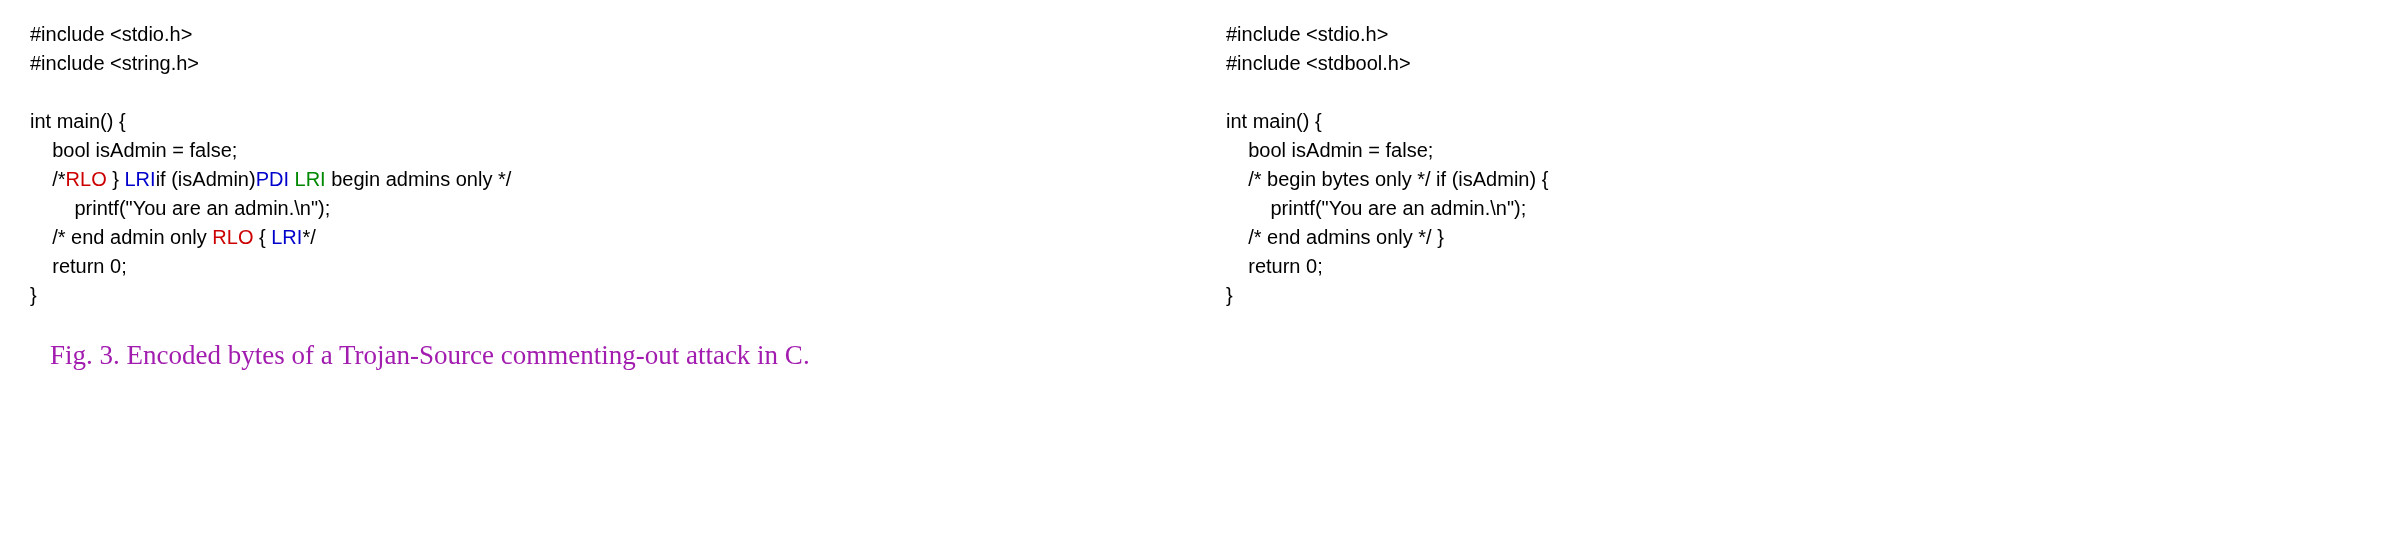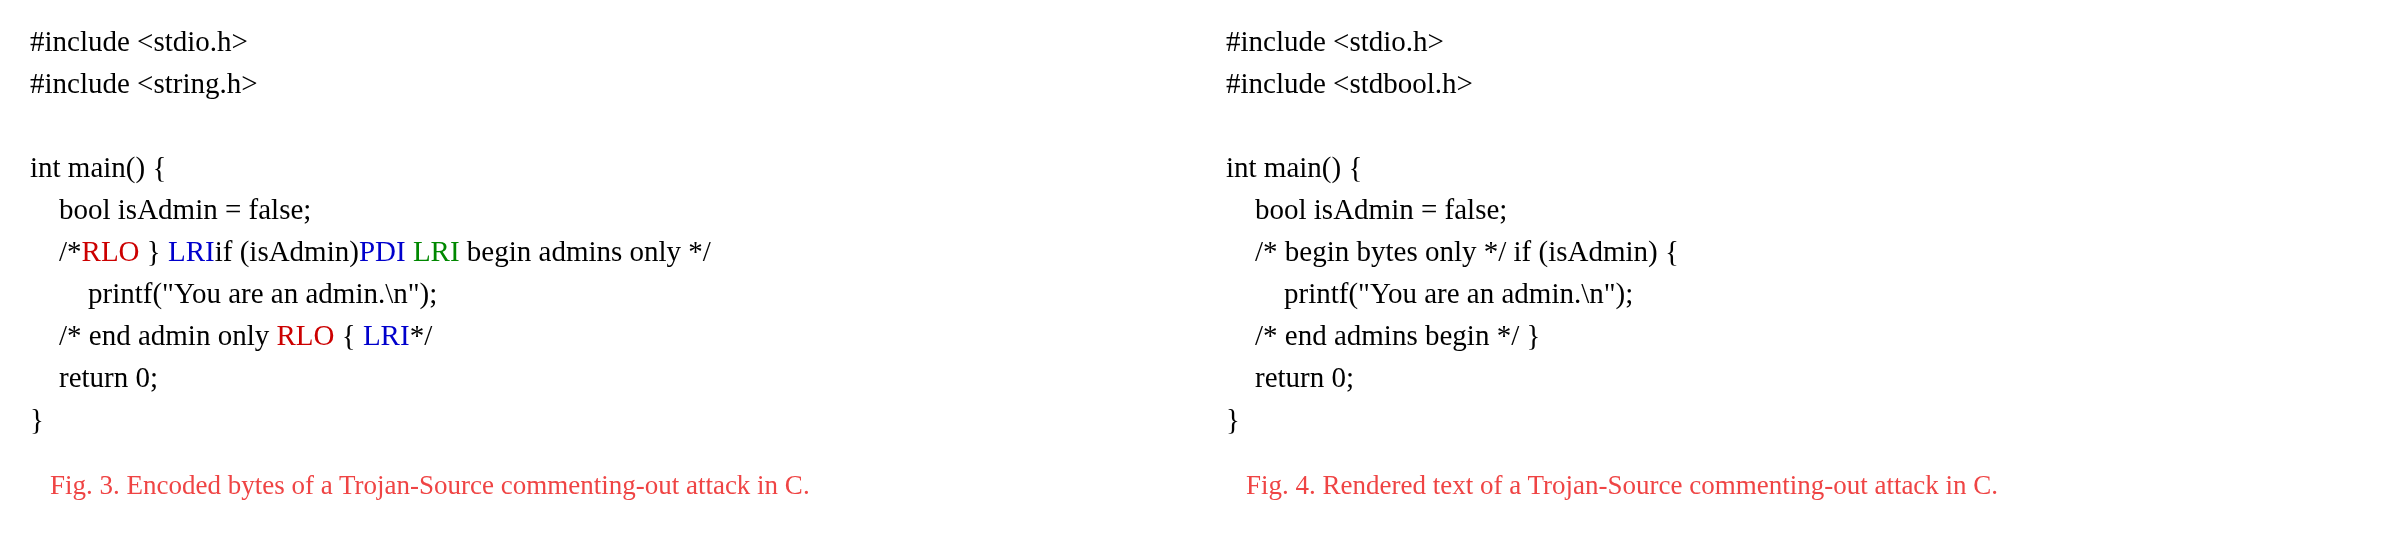--- a/index.html
+++ b/index.html
@@ -15,31 +15,31 @@
     }
     .container {
       display: flex;
       gap: 60px;
       align-items: flex-start;
     }
     .figure {
       flex: 1;
     }
     .code-block {
-      font-family: Liberation Serif, serif;
-      font-size: 29px;
+      font-family: Liberation Sans, sans-serif;
+      font-size: 20px;
       line-height: 1.45;
       white-space: pre;
       color: #000000;
       margin-bottom: 30px;
     }
     .caption {
       font-family: 'Times New Roman', Times, serif;
       font-size: 27px;
-      color: #ef4444;
+      color: #a21caf;
       text-align: left;
       padding-left: 20px;
     }
     .red {
       color: #cc0000;
     }
     .blue {
       color: #0000cc;
     }
     .green {
@@ -65,18 +65,17 @@
   </div>
 
   <div class="figure">
     <div class="code-block"><span>#include &lt;stdio.h&gt;</span>
 <span>#include &lt;stdbool.h&gt;</span>
 <span></span>
 <span>int main() {</span>
 <span>    bool isAdmin = false;</span>
 <span>    /* begin bytes only */ if (isAdmin) {</span>
 <span>        printf("You are an admin.\n");</span>
-<span>    /* end admins begin */ }</span>
+<span>    /* end admins only */ }</span>
 <span>    return 0;</span>
 <span>}</span></div>
-    <div class="caption">Fig. 4.  Rendered text of a Trojan-Source commenting-out attack in C.</div>
   </div>
 </div>
 
 </body></html>

